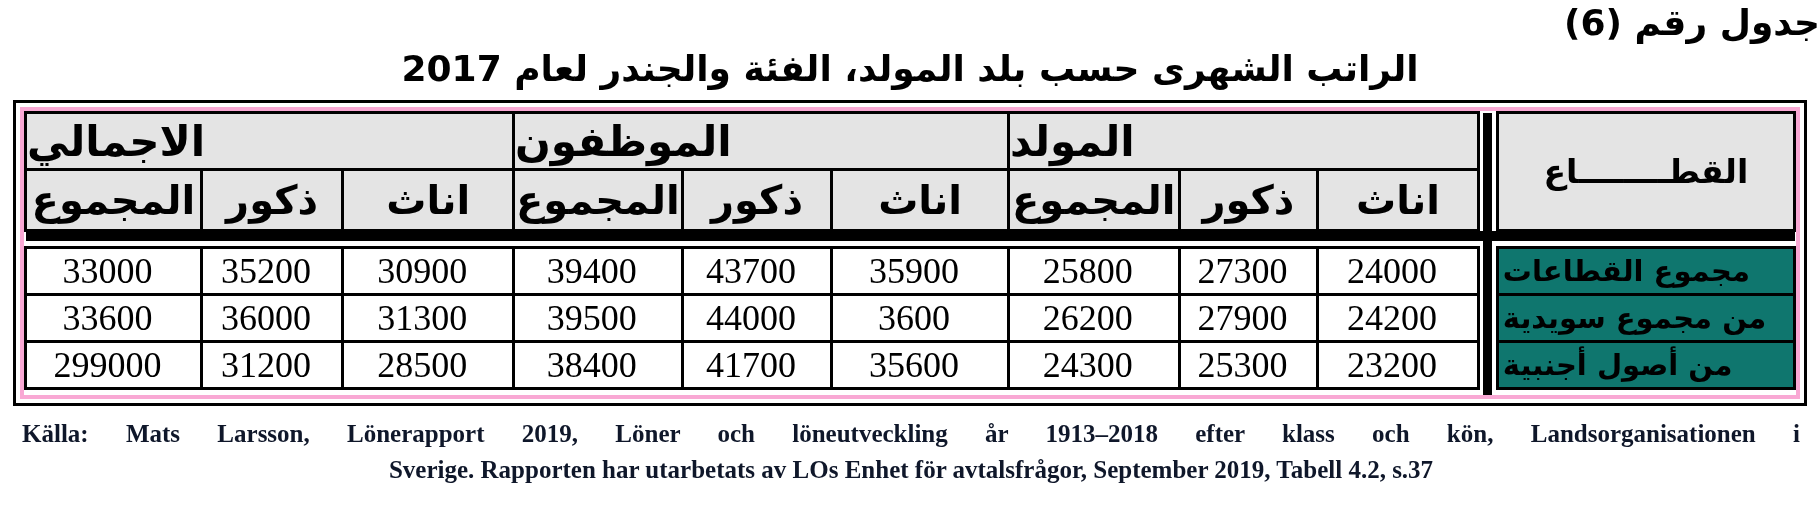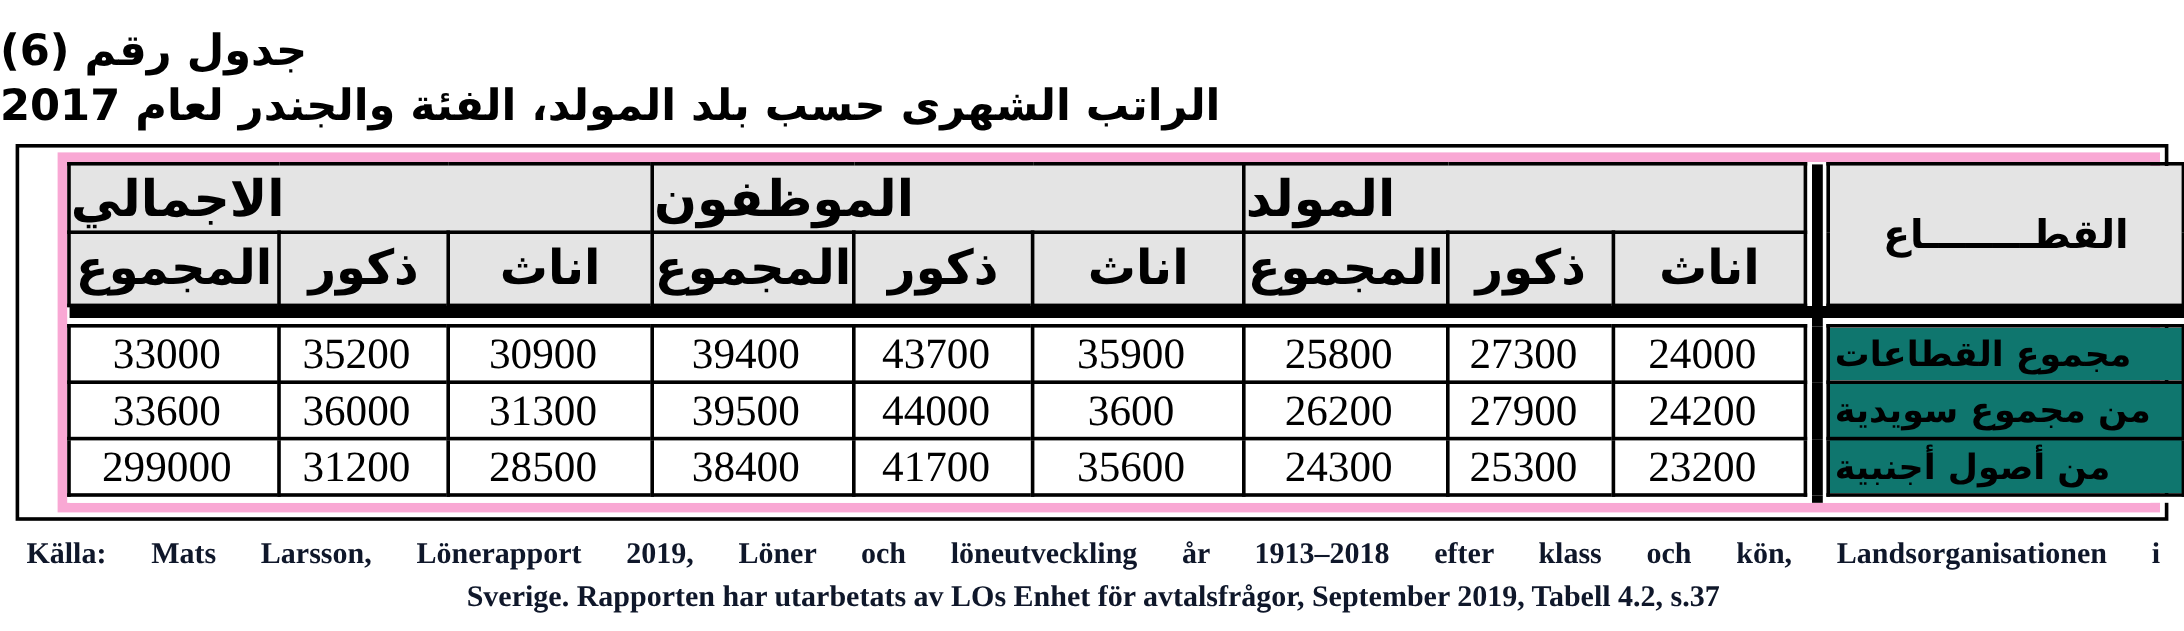--- a/index.html
+++ b/index.html
@@ -1,23 +1,23 @@
 <!DOCTYPE html>
 <html><head>
 <meta charset="utf-8">
 <style>
   html,body{margin:0;padding:0;background:#ffffff;}
   body{width:1820px;height:526px;font-family:"DejaVu Sans",sans-serif;color:#000;overflow:hidden;}
   .page{width:1820px;}
 
-  .title{ text-align:left; font-weight:bold; font-size:36px; line-height:1.25; margin-top:20px; direction:rtl;}
-  .subtitle{ text-align:left; font-weight:bold; font-size:36px; line-height:1.2; margin:2px 0 10px 0; direction:rtl;}
+  .title{ text-align:right; font-weight:bold; font-size:36px; line-height:1.25; margin-top:0; direction:rtl;}
+  .subtitle{ text-align:center; font-weight:bold; font-size:36px; line-height:1.2; margin:2px 0 10px 0; direction:rtl;}
 
   .outer{ margin:0 13px; border:3px solid #000; padding:4px; }
-  .frame{ border:8px solid #f9a8d4;margin-left:28px; }
+  .frame{ border:4px solid #f9a8d4; }
 
   table{ border-collapse:collapse; table-layout:fixed; width:100%; direction:rtl; }
   th, td.num, td.label{ border:3px solid #000; overflow:hidden; }
 
   th{ background:#e4e4e4; font-weight:bold; padding:0; }
   th.group{ font-size:42px; height:54px; text-align:left; }
   th.sub{ font-size:40px; height:58px; text-align:center; }
   th.sector-h{ font-size:33px; text-align:center; }
 
   td.num{ background:#ffffff; font-family:"Liberation Serif",serif; font-weight:normal;

